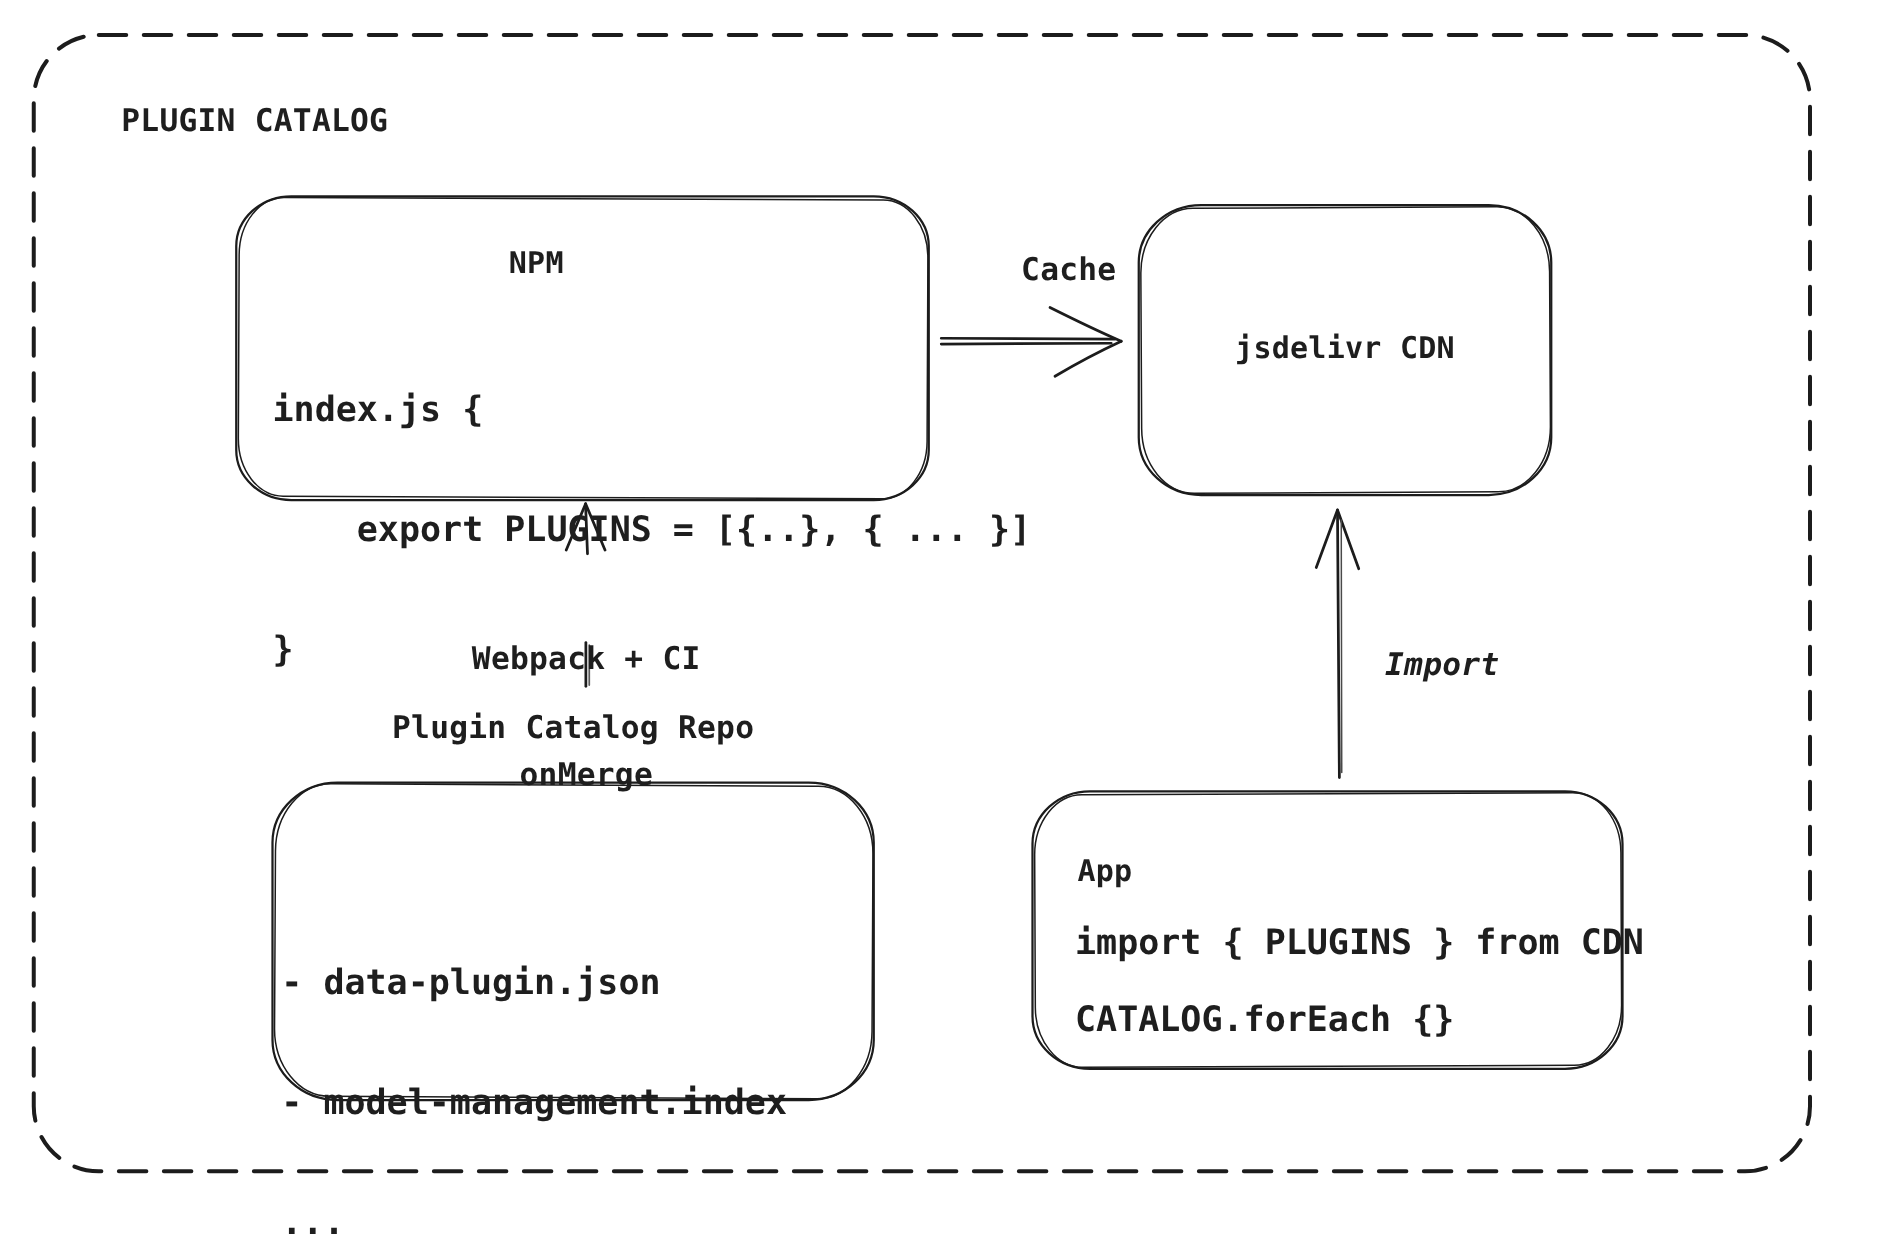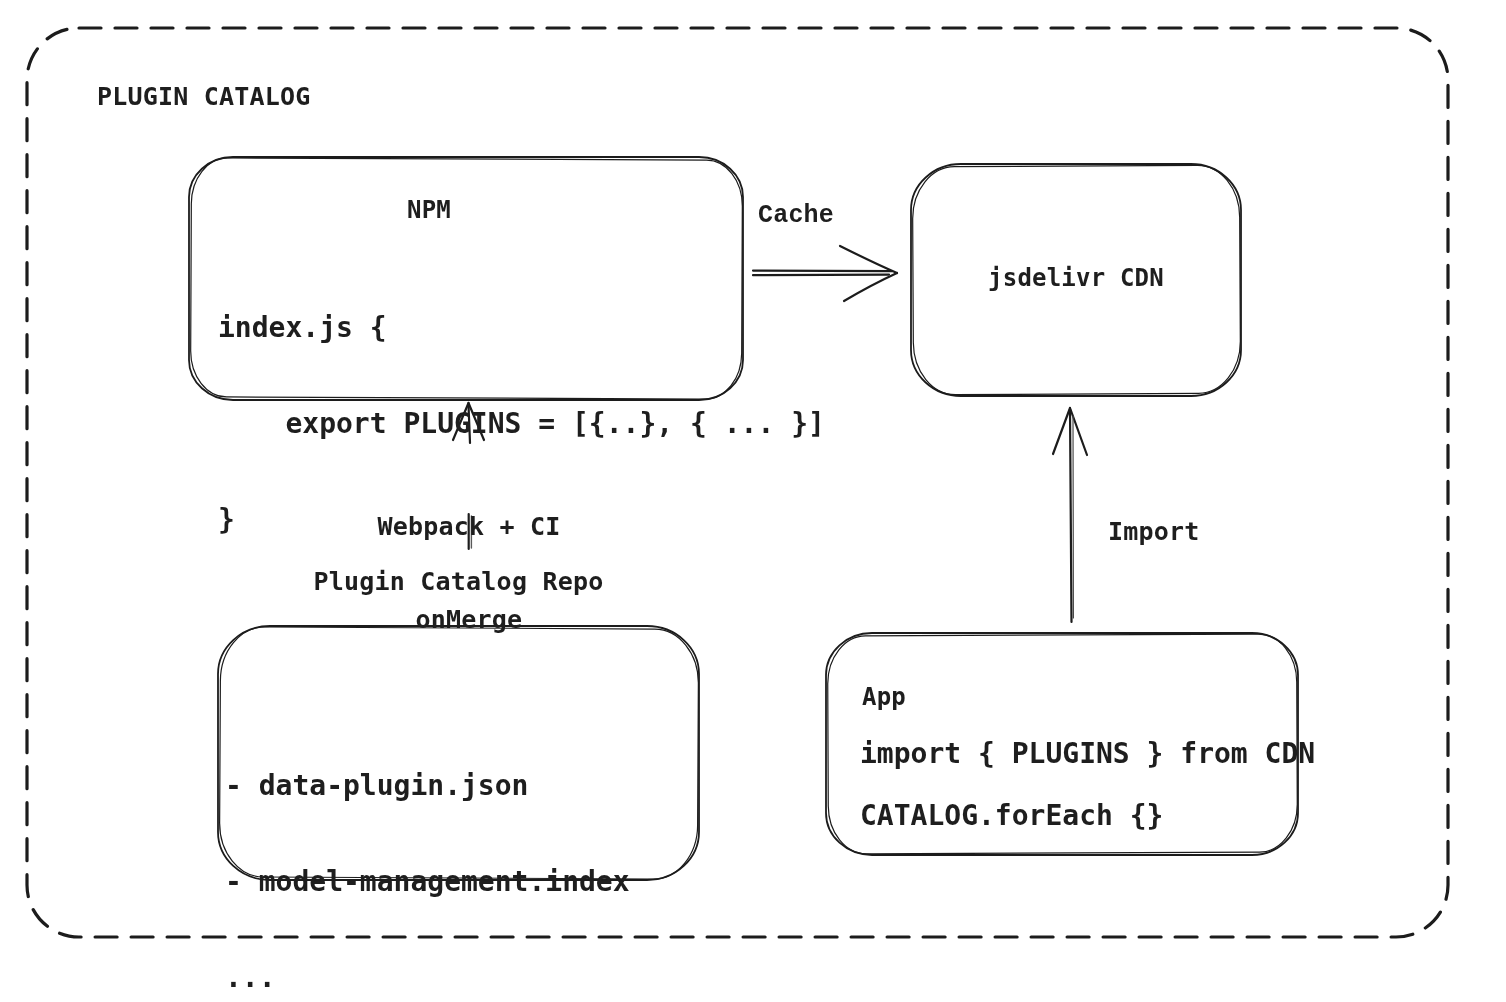--- a/index.html
+++ b/index.html
@@ -86,30 +86,30 @@
 
   <div class="label" style="left:97px;top:82px;">PLUGIN CATALOG</div>
 
   <div class="label node-title centered" style="left:189px;top:196px;width:480px;">NPM</div>
   <div class="code" style="left:218px;top:248px;">
     <div>index.js {</div>
     <div>    export PLUGINS = [{..}, { ... }]</div>
     <div>}</div>
   </div>
 
-  <div class="label centered" style="left:723px;top:201px;width:146px;font-family:Liberation Mono, monospace;">Cache</div>
+  <div class="label centered" style="left:782px;top:201px;width:146px;">Cache</div>
 
   <div class="label centered" style="left:354px;top:449px;width:230px;line-height:31px;">
     <div>Webpack + CI</div>
     <div>onMerge</div>
   </div>
 
   <div class="label node-title centered" style="left:911px;top:264px;width:330px;">jsdelivr CDN</div>
 
-  <div class="label" style="left:1108px;top:517px;">Import</div>
+  <div class="label" style="left:1108px;top:517px;font-style:italic;">Import</div>
 
   <div class="label centered" style="left:218px;top:567px;width:481px;">Plugin Catalog Repo</div>
   <div class="code" style="left:225px;top:706px;">
     <div>- data-plugin.json</div>
     <div>- model-management.index</div>
     <div>...</div>
   </div>
 
   <div class="label node-title" style="left:862px;top:683px;">App</div>
   <div class="code" style="left:860px;top:738px;">import { PLUGINS } from CDN</div>

